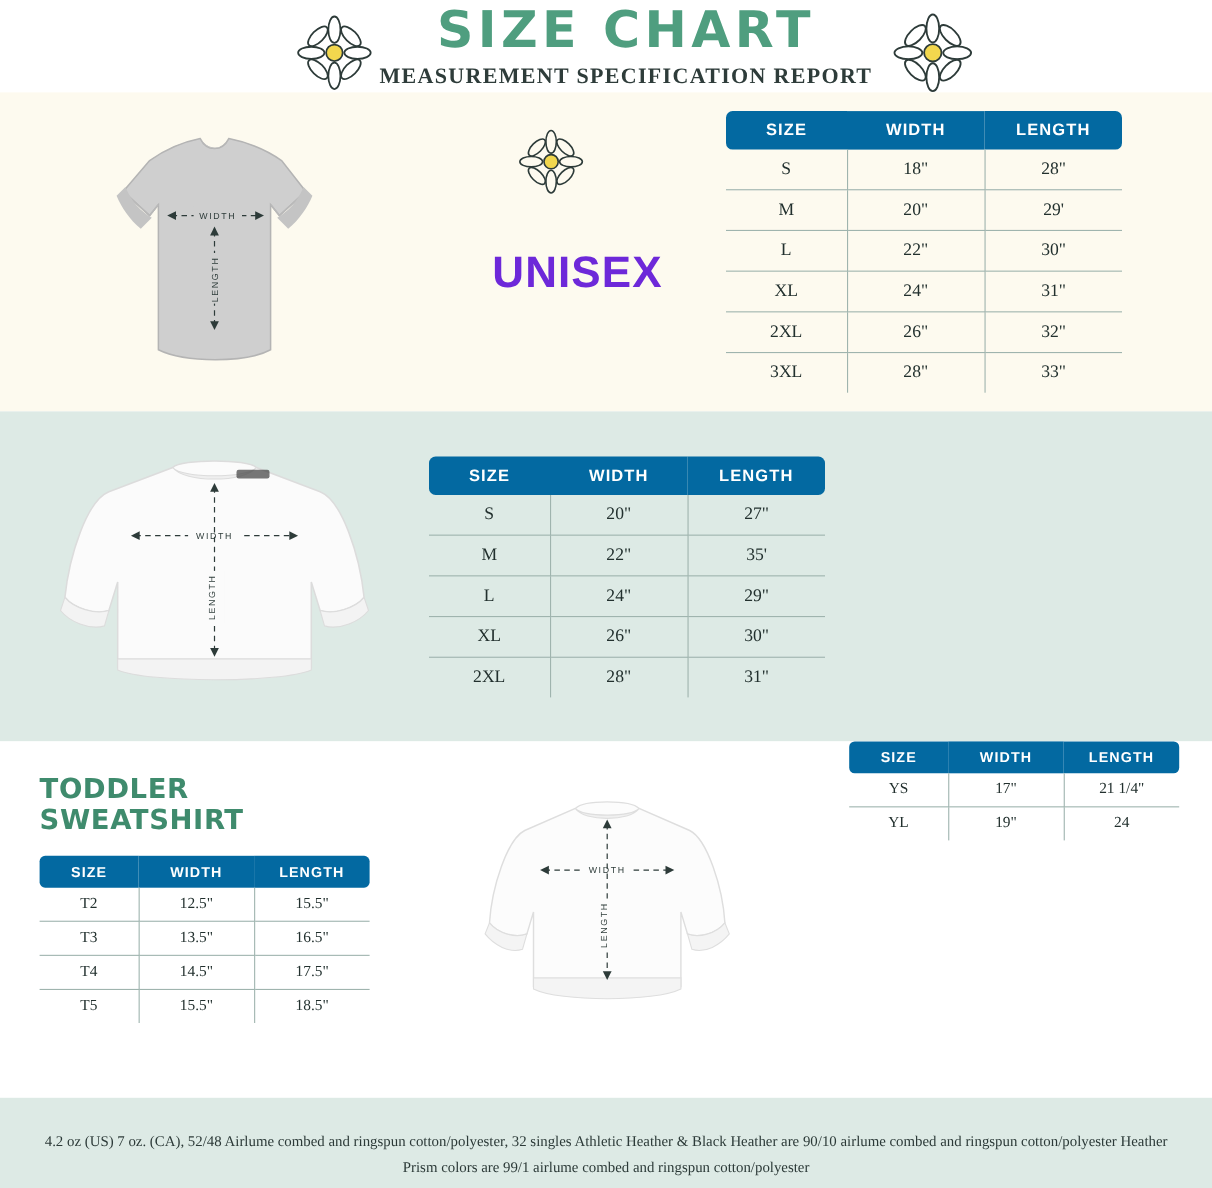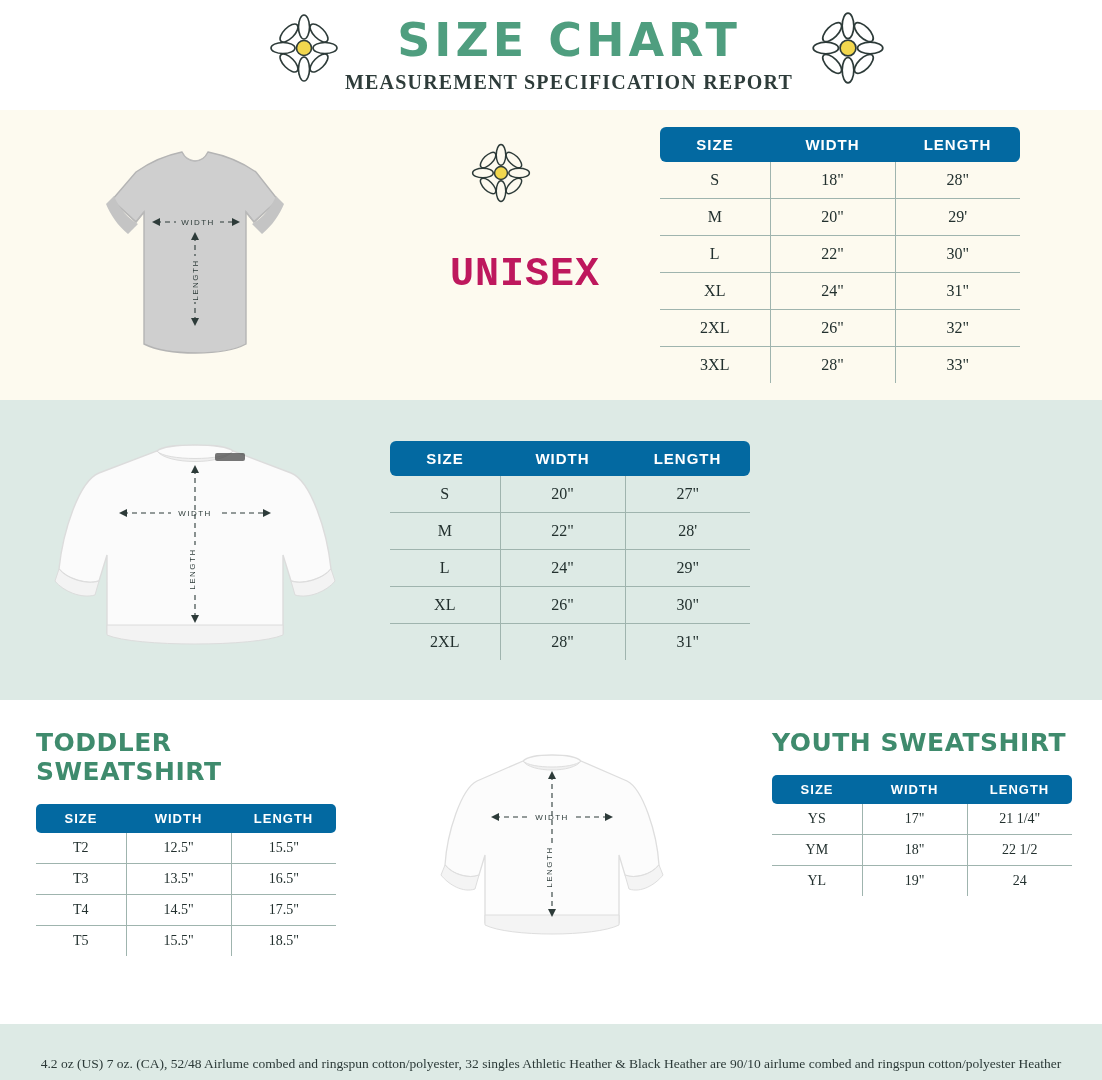--- a/index.html
+++ b/index.html
@@ -8,21 +8,21 @@
     width: 1102px;
     height: 1080px;
     font-family: "Liberation Sans", sans-serif;
     background: #ffffff;
     overflow: hidden;
   }
 
   
   .header {
     position: relative;
-    height: 110px;
+    height: 84px;
     background: #ffffff;
     display: flex;
     align-items: center;
     justify-content: center;
     margin-left: 36px;
   }
   .header-center { text-align: center; }
   .title {
     font-family: "DejaVu Sans", sans-serif;
     font-size: 46px;
@@ -64,24 +64,24 @@
   .label-col {
     width: 270px;
     display: flex;
     align-items: center;
     justify-content: center;
     flex-direction: column;
     position: relative;
     height: 100%;
   }
   .big-label {
-    font-family: Liberation Mono, monospace;
+    font-family: Liberation Sans, sans-serif;
     font-size: 40px;
     font-weight: bold;
-    color: #be185d;
+    color: #6d28d9;
     letter-spacing: 1px;
   }
   .table-col {
     flex: 1;
     display: flex;
     align-items: center;
     justify-content: flex-start;
     height: 100%;
   }
 
@@ -369,21 +369,21 @@
       </thead>
       <tbody>
         <tr>
           <td>S</td>
           <td>20"</td>
           <td>27"</td>
         </tr>
         <tr>
           <td>M</td>
           <td>22"</td>
-          <td>28'</td>
+          <td>35'</td>
         </tr>
         <tr>
           <td>L</td>
           <td>24"</td>
           <td>29"</td>
         </tr>
         <tr>
           <td>XL</td>
           <td>26"</td>
           <td>30"</td>
@@ -464,46 +464,40 @@
         </g>
         <polygon points="125,34 121,42 129,42" fill="#2d3b39"></polygon>
         <polygon points="125,180 121,172 129,172" fill="#2d3b39"></polygon>
         <rect x="117" y="106" width="17" height="48" fill="#fcfcfc"></rect>
         <text class="meas-text" x="125" y="130" text-anchor="middle" transform="rotate(-90 125 130)">LENGTH</text>
       </svg>
     </span>
   </div>
 
   <div class="kid-col right">
-    <div class="kid-title">YOUTH SWEATSHIRT</div>
     <table class="size-table t-small">
       <colgroup>
           <col class="c1">
           <col class="c2">
           <col class="c3">
         </colgroup>
       <thead>
         <tr>
           <th>SIZE</th>
           <th>WIDTH</th>
           <th>LENGTH</th>
         </tr>
       </thead>
       <tbody>
         <tr>
           <td>YS</td>
           <td>17"</td>
           <td>21 1/4"</td>
         </tr>
         <tr>
-          <td>YM</td>
-          <td>18"</td>
-          <td>22 1/2</td>
-        </tr>
-        <tr>
           <td>YL</td>
           <td>19"</td>
           <td>24</td>
         </tr>
       </tbody>
     </table>
   </div>
 </div>
 
 <div class="section sec-footer">

